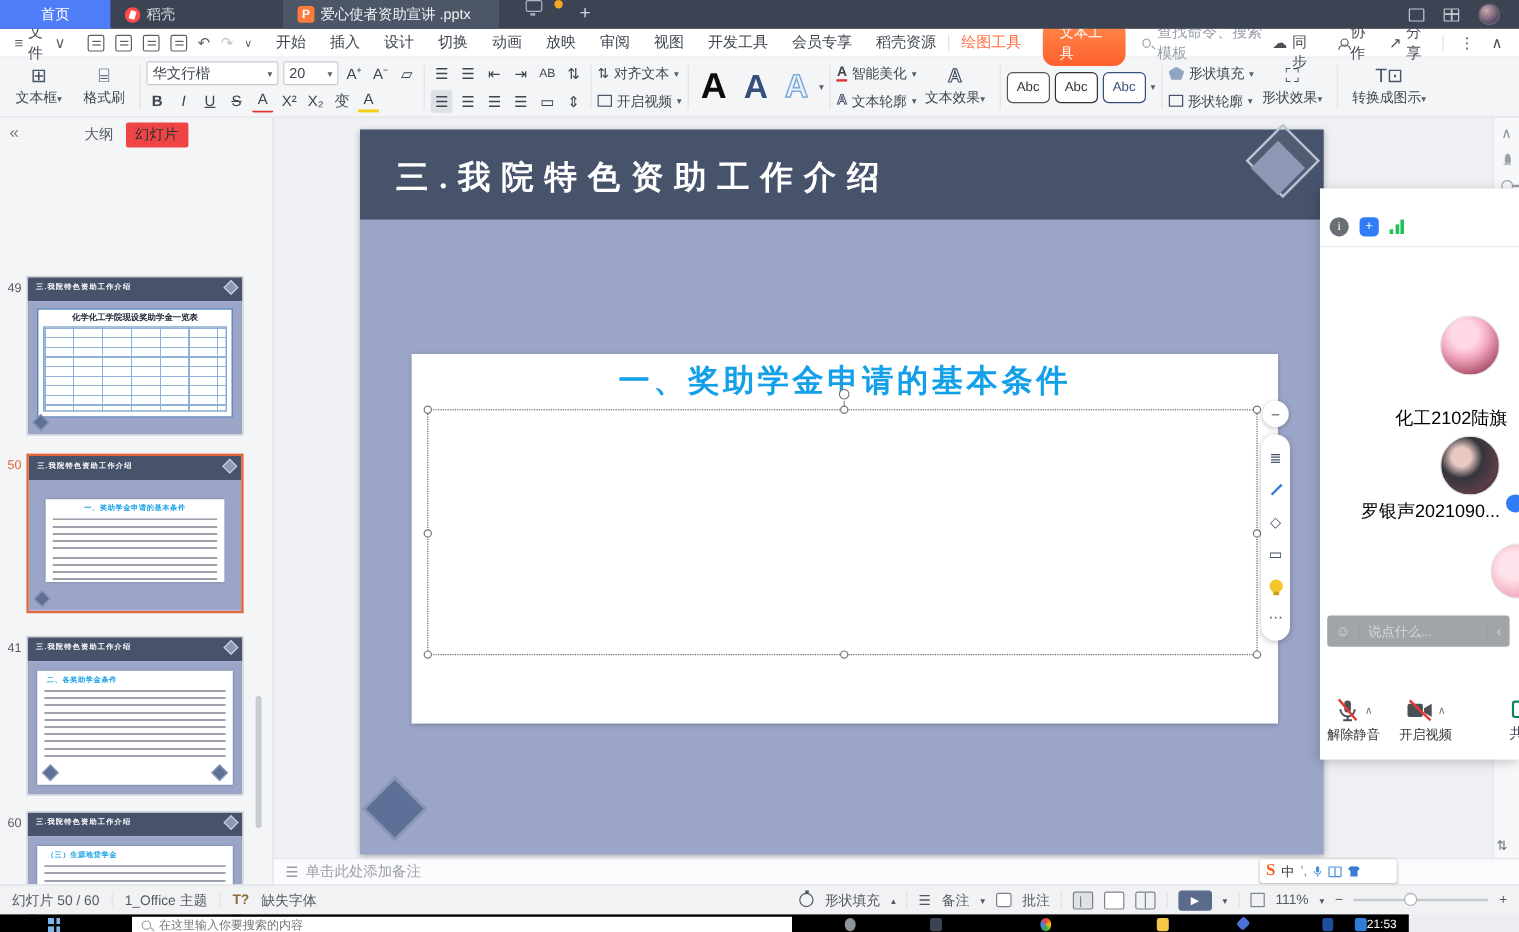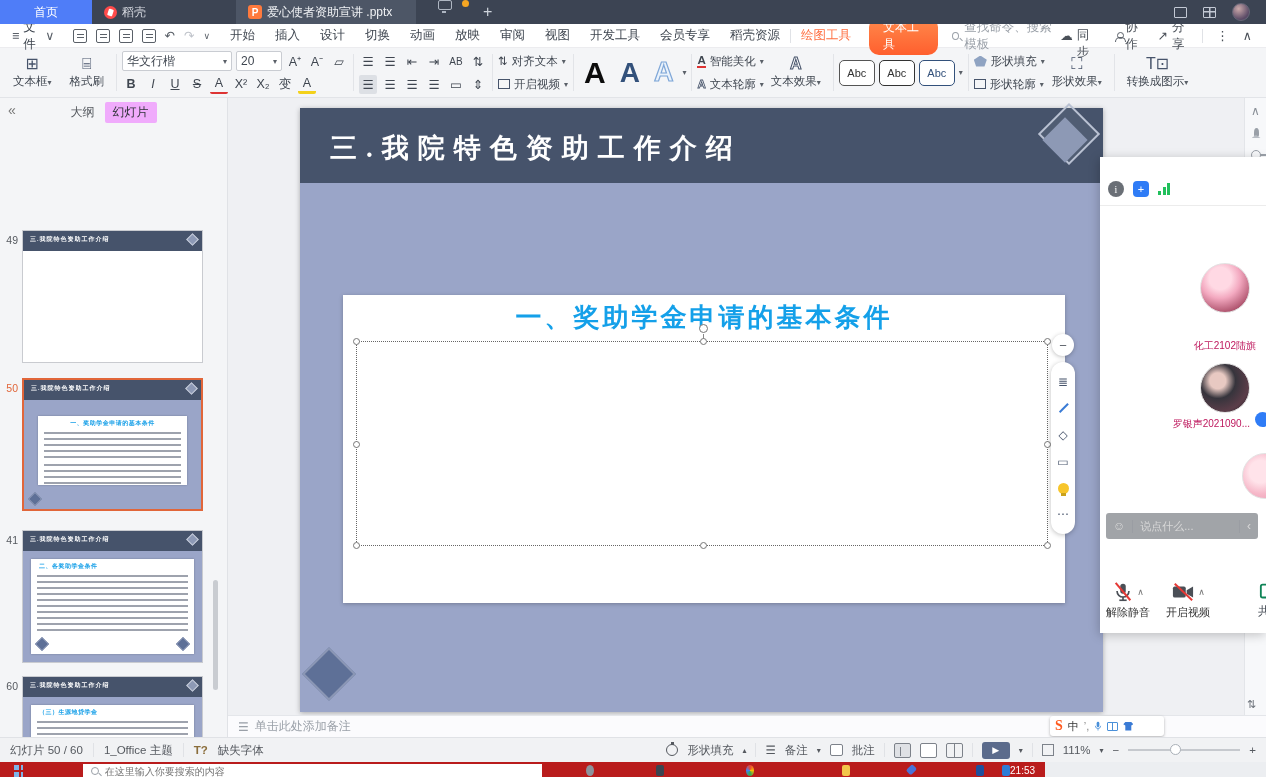--- a/index.html
+++ b/index.html
@@ -67,21 +67,21 @@
   .abcbox.b2 { border-color:#333; }
   .abcbox.b3 { border-color:#33517b; color:#33517b; }
   .lblrow { display:flex; align-items:center; gap:4px; font-size:11.5px; height:20px; color:#3f4650; }
   .sico { display:inline-block; width:12px; height:10px; border:1.3px solid #47546b; }
   .sico.pent { clip-path:polygon(50% 0,100% 38%,82% 100%,18% 100%,0 38%); background:#8fa3c2; border:none; width:13px; height:11px; }
 
   
   .sidebar { position:absolute; left:0; top:98px; width:228px; height:639px; background:#f4f5f7; border-right:1px solid #e0e2e6; z-index:10; }
   .sb-head { position:relative; height:28px; display:flex; align-items:center; justify-content:center; gap:10px; font-size:12px; color:#55595f; }
   .sb-collapse { position:absolute; left:8px; top:4px; font-size:14px; color:#777; }
-  .sb-chip { background:#f0abfc; border-radius:2px; padding:2px 8px; color:#2f3338; }
+  .sb-chip { background:#ef4444; border-radius:2px; padding:2px 8px; color:#2f3338; }
   .thumb-num { position:absolute; width:18px; text-align:right; font-size:10.5px; color:#55595f; }
   .thumb { position:absolute; left:22px; width:181px; height:133px; background:#fff; border:1px solid #c9cbd0; display:flex; flex-direction:column; overflow:hidden; }
   .thumb.sel { border:2px solid #e1663a; }
   .t-head { height:20px; background:#46536b; position:relative; flex:none; }
   .t-title { font-family:"Liberation Serif", serif; font-weight:bold; font-size:6px; color:#fff; padding:4px 0 0 7px; letter-spacing:1px; white-space:nowrap; }
   .t-dia { position:absolute; right:5px; top:4px; width:9px; height:9px; background:#8d99b5; border:1px solid #c7cdda; transform:rotate(45deg); }
   .t-body { flex:1; background:#9aa5c8; position:relative; }
   .t-box { position:absolute; background:#fff; box-shadow:0 0 2px rgba(0,0,0,.25); }
   .t-h { font-size:6px; font-weight:bold; color:#18a0e8; text-align:center; padding-top:3px; letter-spacing:.5px; white-space:nowrap; overflow:hidden;}
   .t-lines { margin:4px 6px 0 6px; background:repeating-linear-gradient(#5d6577 0 1.6px, transparent 1.6px 6px); opacity:.6; }
@@ -134,21 +134,21 @@
   .meet { position:absolute; left:1100px; top:157px; width:166px; height:476px; background:#fff; box-shadow:-1px 2px 10px rgba(0,0,0,.22); z-index:15; overflow:hidden; }
   .m-tools { display:flex; align-items:center; gap:9px; padding:24px 0 8px 8px; border-bottom:1px solid #ececec; }
   .m-info { width:16px; height:16px; border-radius:50%; background:#6a6f76; color:#fff; font-size:10px; display:flex; align-items:center; justify-content:center; font-family:"Liberation Serif",serif; }
   .m-shield { width:16px; height:16px; border-radius:4px; background:#2f7cf6; color:#fff; font-size:11px; display:flex; align-items:center; justify-content:center; }
   .m-signal { display:flex; align-items:flex-end; gap:1.5px; height:12px; }
   .m-signal i { width:3px; background:#21c05c; display:block; }
   .avatar { position:absolute; width:50px; height:50px; border-radius:50%; border:1px solid #e2e2e2; }
   .av1 { background:radial-gradient(circle at 40% 30%, #ffd9e4 0 25%, #f3a9c0 45%, #b45a74 75%, #7c2f43); }
   .av2 { background:radial-gradient(circle at 35% 35%, #e8c9c2 0 18%, #36343c 40%, #5b3d49 70%, #24222a); }
   .av3 { background:radial-gradient(circle at 40% 40%, #ffe3ea 0 30%, #f6b7c8 60%, #e897b1); }
-  .m-name { position:absolute; right:10px; font-size:10px; color:#be185d; white-space:nowrap; }
+  .m-name { position:absolute; right:10px; font-size:15px; color:#000000; white-space:nowrap; }
   .m-badge { position:absolute; right:-4px; top:255px; width:15px; height:15px; border-radius:50%; background:#2f7cf6; }
   .chatbar { position:absolute; left:6px; top:356px; width:152px; height:26px; background:rgba(104,108,115,.62); border-radius:3px; display:flex; align-items:center; padding:0 7px; gap:7px; color:#d8d8d8; }
   .chatbar .csep { width:1px; height:13px; background:#9a9da3; }
   .m-controls { position:absolute; left:0; top:424px; width:100%; display:flex; }
   .mbtn { width:56px; display:flex; flex-direction:column; align-items:center; }
   .mbtn .irow { display:flex; align-items:flex-start; gap:3px; height:24px; }
   .mbtn .lbl { font-size:11px; color:#333; white-space:nowrap; }
   .mcaret { font-size:9px; color:#777; margin-top:6px; }
   .mbtn-share { position:absolute; left:142px; top:0; width:56px; display:flex; flex-direction:column; align-items:center; }
 
@@ -166,21 +166,21 @@
   .viewico { width:17px; height:15px; border:1.2px solid #7d828a; border-radius:2px; background:#fff; }
   .viewico.v1 { background:#dfe1e5 linear-gradient(#7d828a,#7d828a) 5px 3px/1.2px 9px no-repeat; }
   .viewico.v2 { background:#fff linear-gradient(#7d828a,#7d828a) 50% 50%/1.2px 100% no-repeat, #fff linear-gradient(#7d828a,#7d828a) 50% 50%/100% 1.2px no-repeat; }
   .viewico.v3 { background:linear-gradient(#7d828a,#7d828a) 50% 50%/1.2px 100% no-repeat; }
   .playbtn { width:28px; height:17px; background:#5b6b8c; border-radius:3px; color:#fff; font-size:9px; display:flex; align-items:center; justify-content:center; }
   .fitico { width:12px; height:12px; border:1.3px solid #7d828a; position:relative; }
   .slider { width:112px; height:2px; background:#c6c9ce; position:relative; }
   .knob { position:absolute; left:42px; top:-5px; width:11px; height:11px; border-radius:50%; background:#fff; border:1px solid #aab0b8; }
   .magicico { width:12px; height:12px; border:1.3px solid #55595f; border-radius:50%; position:relative; }
   .magicico::after{ content:""; position:absolute; left:4px; top:-3px; width:3px; height:3px; background:#55595f; }
-  .taskbar { position:absolute; left:0; top:762px; width:1045px; height:15px; background:#b91c1c; z-index:30; display:flex; align-items:flex-start; overflow:hidden; }
+  .taskbar { position:absolute; left:0; top:762px; width:1174px; height:15px; background:#000000; z-index:30; display:flex; align-items:flex-start; overflow:hidden;padding-left:26px; }
   .start { margin:3px 0 0 14px; width:12px; height:12px; background:
       linear-gradient(#7fb4e8,#7fb4e8) 0 0/5px 5px no-repeat,
       linear-gradient(#7fb4e8,#7fb4e8) 7px 0/5px 5px no-repeat,
       linear-gradient(#7fb4e8,#7fb4e8) 0 7px/5px 5px no-repeat,
       linear-gradient(#7fb4e8,#7fb4e8) 7px 7px/5px 5px no-repeat; }
   .tsearch { margin:2px 0 0 60px; width:628px; height:14px; background:#fff; display:flex; align-items:center; gap:6px; padding:0 8px; }
   .tsearch input { border:none; outline:none; font-size:10px; color:#555; width:90%; font-family:"Liberation Sans",sans-serif; background:transparent; }
   .tico { width:11px; height:11px; margin-top:3px; border-radius:2px; }
   .t-time { margin:3px 10px 0 auto; color:#fff; font-size:10px; }
 </style>
@@ -396,20 +396,27 @@
       <span>大纲</span>
       <span class="sb-chip">幻灯片</span>
     </div>
 
     <span class="thumb-num" style="left:0; top:136px">49</span>
     <div class="thumb" style="top:132px">
       <div class="t-head">
           <div class="t-title">三.我院特色资助工作介绍</div>
           <span class="t-dia"></span>
         </div>
+      <div class="t-body">
+        <div class="t-tbl">
+          <div class="t-tbl-title">化学化工学院现设奖助学金一览表</div>
+          <div class="t-grid"></div>
+        </div>
+        <span class="t-bl-dia"></span>
+      </div>
     </div>
 
     <span class="thumb-num" style="left:0; top:284px; color:#e1663a">50</span>
     <div class="thumb sel" style="top:280px">
       <div class="t-head">
           <div class="t-title">三.我院特色资助工作介绍</div>
           <span class="t-dia"></span>
         </div>
       <div class="t-body">
         <div class="t-box" style="left:14px; right:14px; top:16px; bottom:24px">

